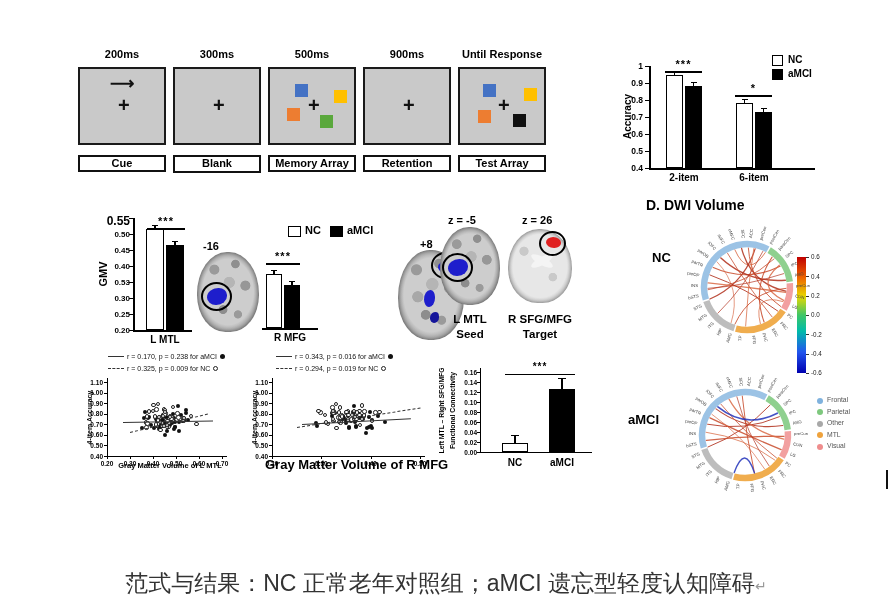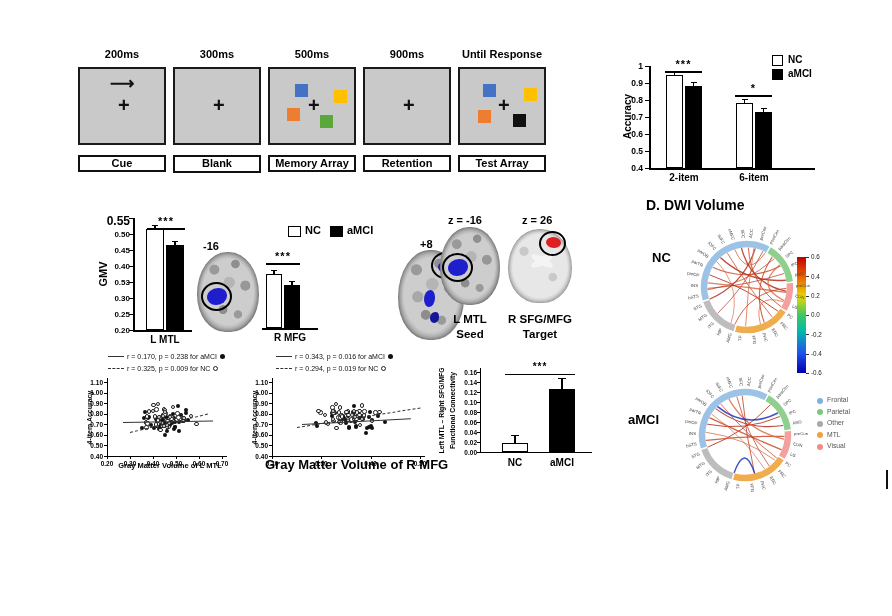--- a/index.html
+++ b/index.html
@@ -72,21 +72,21 @@
     <div class="roi" style="left:33px;top:2px;width:29px;height:27px"></div>
     <div class="blob" style="left:26px;top:40px;width:11px;height:17px"></div>
     <div class="blob" style="left:32px;top:62px;width:9px;height:11px;background:#15159a"></div>
   </div>
 
   <div class="blab rot" style="left:54px;top:414px;width:70px;font-size:7px;text-align:center">4-item Accuracy</div>
   <div class="blab ctr" style="left:95px;top:461px;width:150px;font-size:7.5px">Gray Matter Volume of L MTL</div>
   <div class="blab rot" style="left:219px;top:414px;width:70px;font-size:7px;text-align:center">4-item Accuracy</div>
   <div class="blab ctr" style="left:265px;top:457px;width:160px;font-size:13px">Gray Matter Volume of R MFG</div>
 
-  <div class="blab" style="left:448px;top:214px;font-size:11px">z = -16</div>
+  <div class="blab" style="left:448px;top:214px;font-size:11px">z = -5</div>
   <div class="blab" style="left:522px;top:214px;font-size:11px">z = 26</div>
   <div class="brain" style="left:440px;top:227px;width:60px;height:78px">
     <div class="blob" style="left:8px;top:32px;width:20px;height:17px"></div>
     <div class="roi" style="left:2px;top:26px;width:31px;height:29px"></div>
   </div>
   <div class="brain brain-light" style="left:508px;top:229px;width:64px;height:74px">
     <div class="vent" style="left:22px;top:28px;width:24px;height:8px;transform:rotate(28deg)"></div>
     <div class="vent" style="left:22px;top:28px;width:24px;height:8px;transform:rotate(-28deg)"></div>
     <div class="blob blob-red" style="left:38px;top:8px;width:15px;height:11px"></div>
     <div class="roi" style="left:31px;top:2px;width:27px;height:25px"></div>
@@ -99,20 +99,23 @@
   <div class="blab rot ctr" style="left:385px;top:407px;width:112px;font-size:6.8px">Left MTL – Right SFG/MFG</div>
   <div class="blab rot ctr" style="left:396px;top:407px;width:112px;font-size:6.8px">Functional Connectivity</div>
 
   <div class="blab" style="left:652px;top:250px;font-size:13px">NC</div>
   <div class="blab" style="left:628px;top:412px;font-size:13px">aMCI</div>
 
   <div class="abs" style="left:797px;top:257px;width:9px;height:116px;background:linear-gradient(180deg,#c00000 0%,#ee6600 18%,#e8d800 34%,#3fc666 50%,#00bbaa 64%,#2255ee 82%,#0000b0 100%)"></div>
 
   <div class="abs" style="left:886px;top:470px;width:1.5px;height:19px;background:#111"></div>
 
+  <div class="abs ctr" style="left:0;top:568px;width:892px;font-size:23px;color:#333">
+    <span>范式与结果：NC 正常老年对照组；aMCI 遗忘型轻度认知障碍</span><span class="capmark">↵</span>
+  </div>
 <div class="abs" style="left: 70px; top: 48px; width: 104px; font-size: 11px; font-weight: bold; text-align: center; white-space: nowrap;">200ms</div>
     <div class="stagebox" style="left: 78px; top: 67px; width: 88px; height: 78px;">
       <div class="plus" style="left: 38px; top: 26px;">+</div>
       <div class="abs" style="left: 30px; top: 4px; font-size: 17px; font-weight: bold; color: rgb(17, 17, 17);">⟶</div>
     </div>
     <div class="stagelabel" style="left: 78px; top: 155px; width: 88px; height: 17px;">Cue</div>
     <div class="abs" style="left: 165px; top: 48px; width: 104px; font-size: 11px; font-weight: bold; text-align: center; white-space: nowrap;">300ms</div>
     <div class="stagebox" style="left: 173px; top: 67px; width: 88px; height: 78px;">
       <div class="plus" style="left: 38px; top: 26px;">+</div>
     </div>

